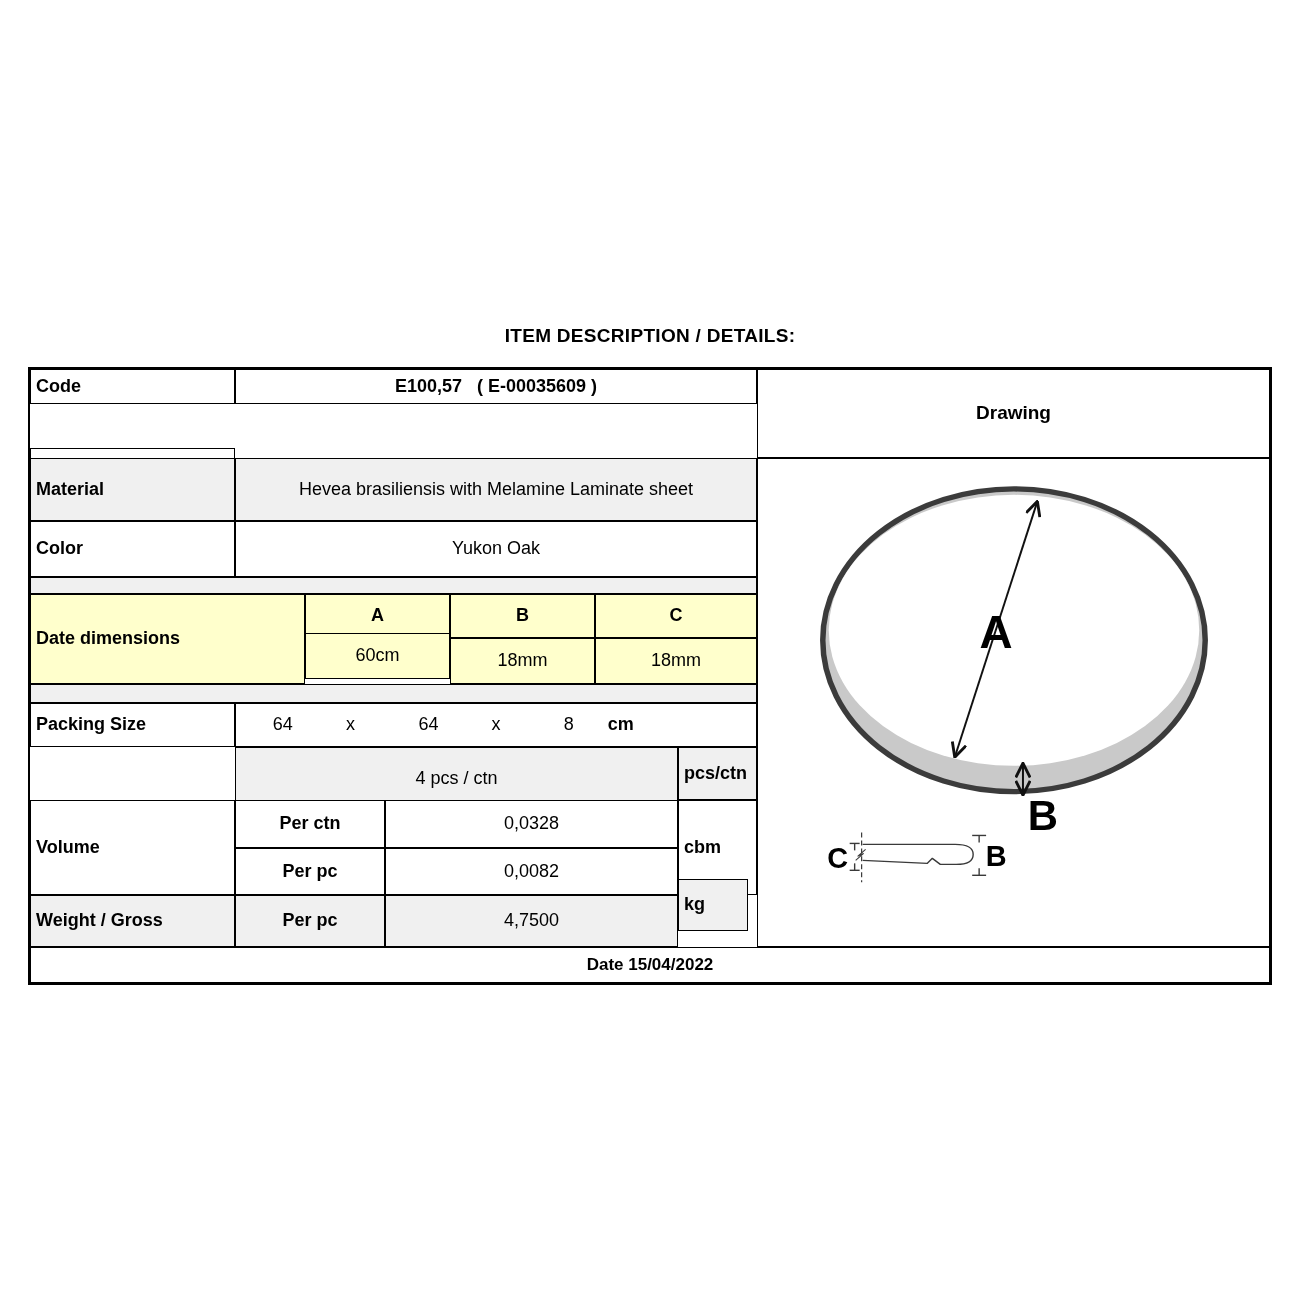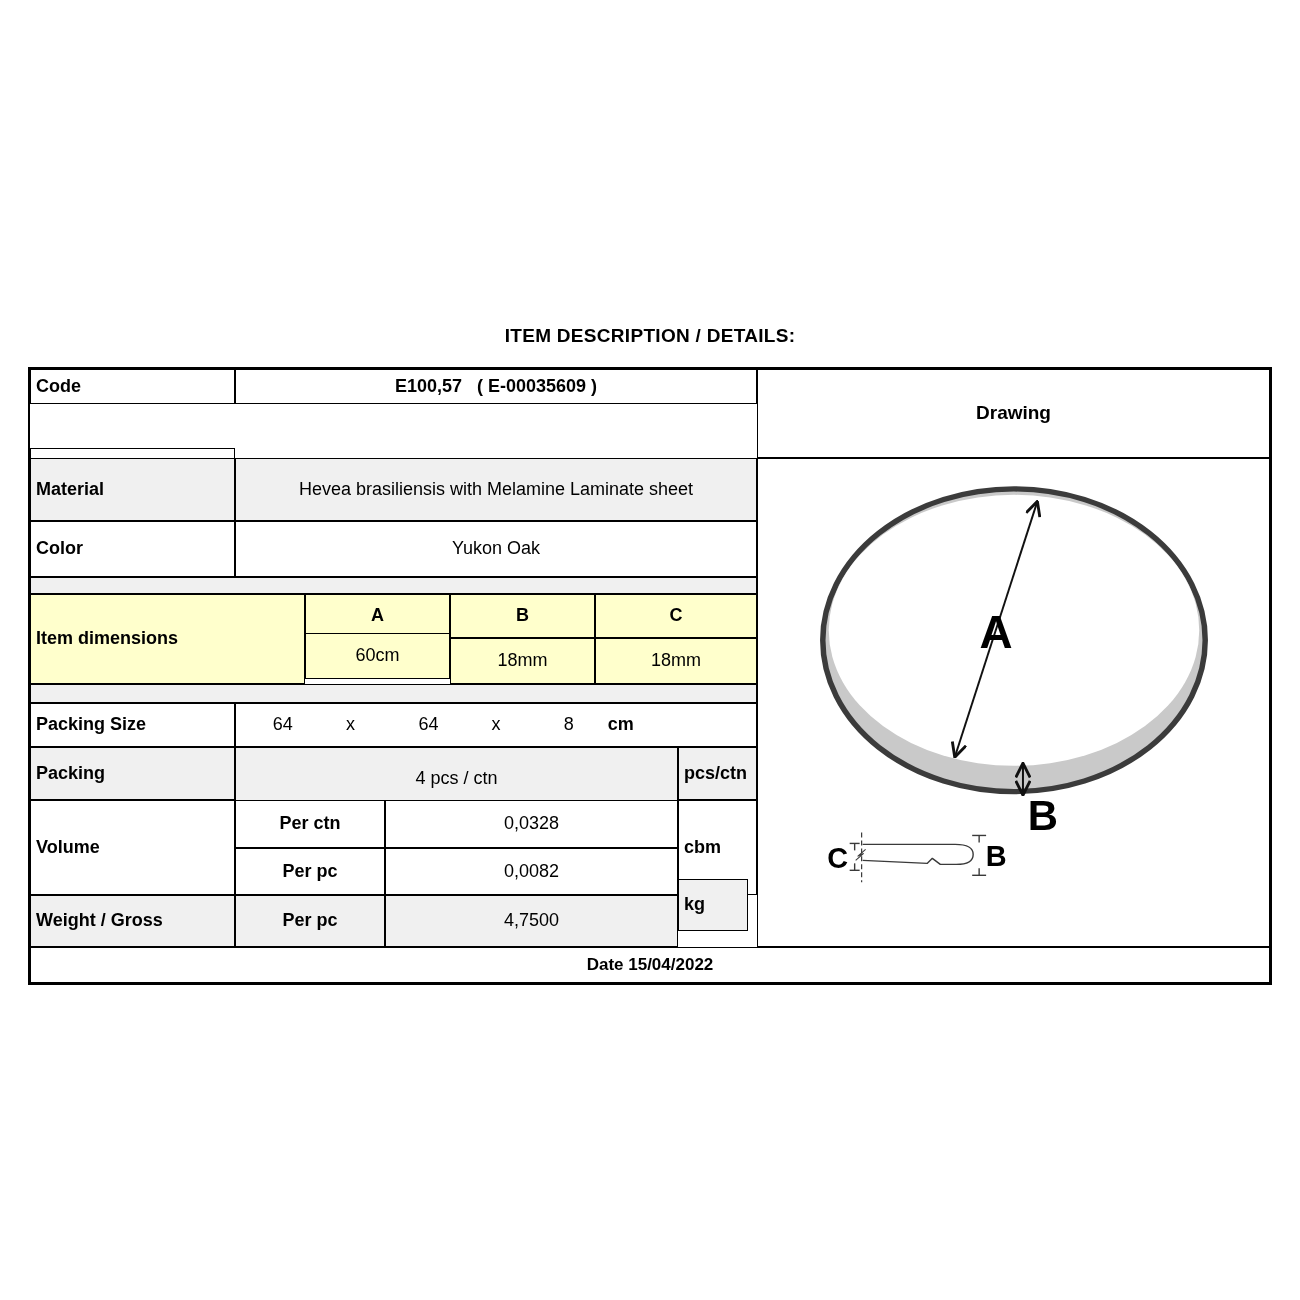--- a/index.html
+++ b/index.html
@@ -36,41 +36,40 @@
     <div class="cell lbl" style="left:0;top:35px;width:205px;height:67px;margin-top:44px;">Description</div>
 
     <div class="cell lbl gray" style="left:0;top:89px;width:205px;height:63px;">Material</div>
     <div class="cell ctr gray" style="left:205px;top:89px;width:522px;height:63px;">Hevea brasiliensis with Melamine Laminate sheet</div>
 
     <div class="cell lbl" style="left:0;top:152px;width:205px;height:56px;">Color</div>
     <div class="cell ctr" style="left:205px;top:152px;width:522px;height:56px;">Yukon Oak</div>
 
     <div class="cell gray" style="left:0;top:208px;width:727px;height:17px;"></div>
 
-    <div class="cell lbl yellow" style="left:0;top:225px;width:275px;height:90px;">Item dimensions</div>
+    <div class="cell lbl yellow" style="left:0;top:225px;width:275px;height:90px;">Date dimensions</div>
     <div class="cell ctr bold yellow" style="left:275px;top:225px;width:145px;height:44px;">A</div>
     <div class="cell ctr bold yellow" style="left:420px;top:225px;width:145px;height:44px;">B</div>
     <div class="cell ctr bold yellow" style="left:565px;top:225px;width:162px;height:44px;">C</div>
     <div class="cell ctr yellow" style="left:275px;top:264px;width:145px;height:46px;">60cm</div>
     <div class="cell ctr yellow" style="left:420px;top:269px;width:145px;height:46px;">18mm</div>
     <div class="cell ctr yellow" style="left:565px;top:269px;width:162px;height:46px;">18mm</div>
 
     <div class="cell gray" style="left:0;top:315px;width:727px;height:19px;"></div>
 
     <div class="cell lbl" style="left:0;top:334px;width:205px;height:44px;">Packing Size</div>
     <div class="cell" style="left:205px;top:334px;width:522px;height:44px;">
       <span class="pack-part" style="left:9%">64</span>
       <span class="pack-part" style="left:22%">x</span>
       <span class="pack-part" style="left:37%">64</span>
       <span class="pack-part" style="left:50%">x</span>
       <span class="pack-part" style="left:64%">8</span>
       <span class="pack-part bold" style="left:74%">cm</span>
     </div>
 
-    <div class="cell lbl gray" style="left:0;top:378px;width:205px;height:53px;">Packing</div>
     <div class="cell ctr gray" style="left:205px;top:378px;width:443px;height:63px;">4 pcs / ctn</div>
     <div class="cell unit gray" style="left:648px;top:378px;width:79px;height:53px;">pcs/ctn</div>
 
     <div class="cell lbl" style="left:0;top:431px;width:205px;height:95px;">Volume</div>
     <div class="cell ctr bold" style="left:205px;top:431px;width:150px;height:48px;">Per ctn</div>
     <div class="cell ctr" style="left:355px;top:431px;width:293px;height:48px;">0,0328</div>
     <div class="cell ctr bold" style="left:205px;top:479px;width:150px;height:47px;">Per pc</div>
     <div class="cell ctr" style="left:355px;top:479px;width:293px;height:47px;">0,0082</div>
     <div class="cell unit" style="left:648px;top:431px;width:79px;height:95px;">cbm</div>
 

